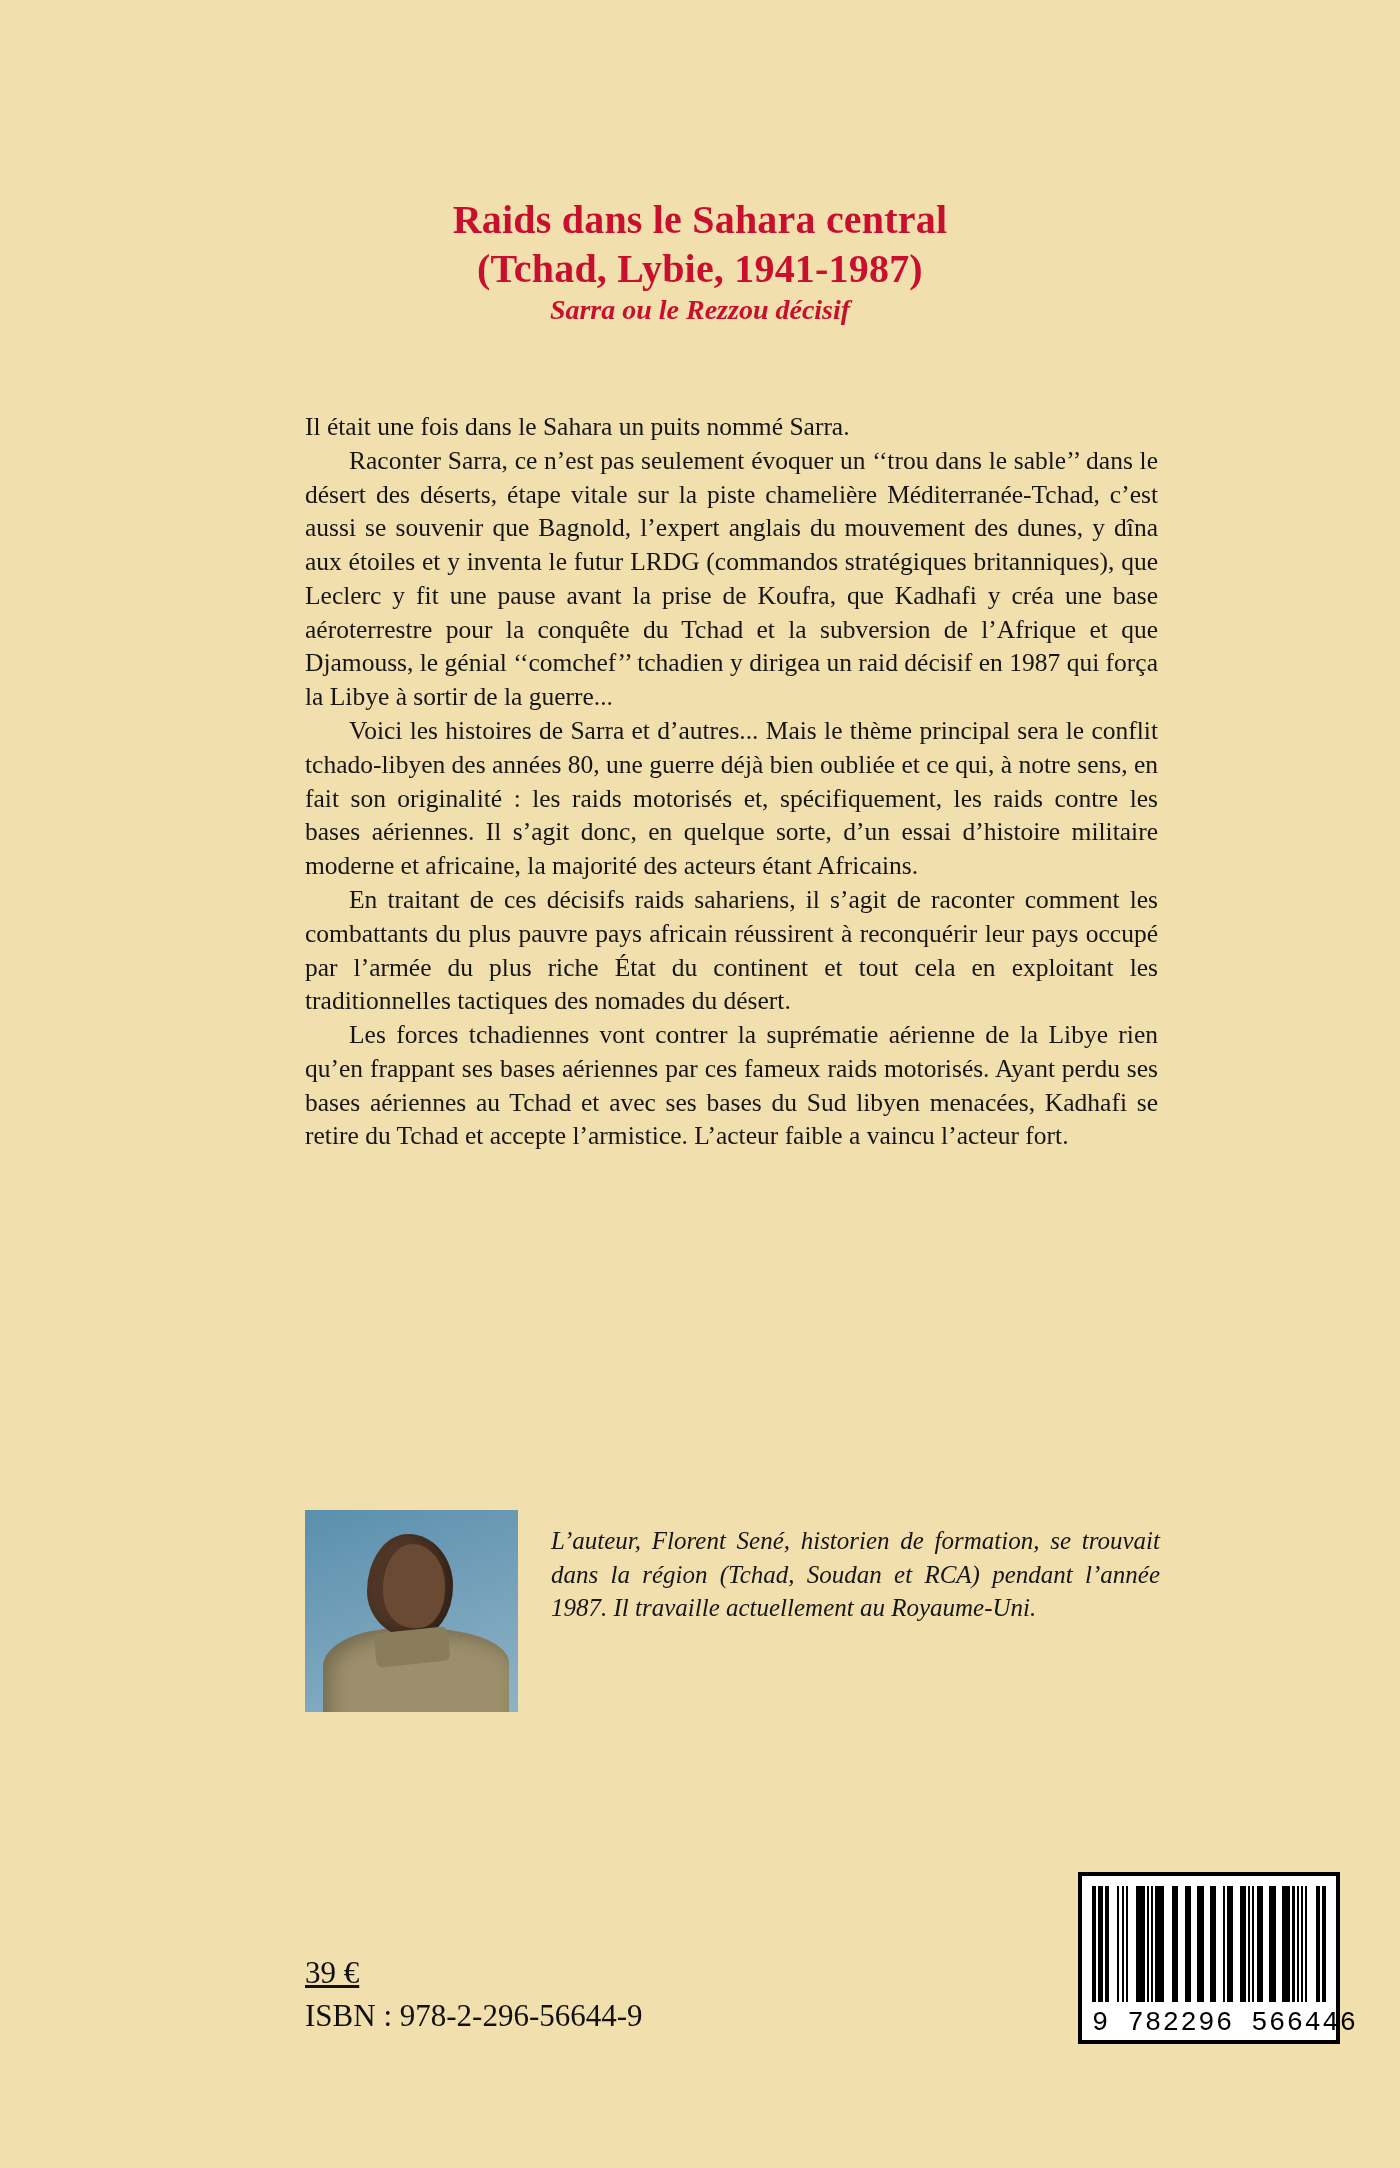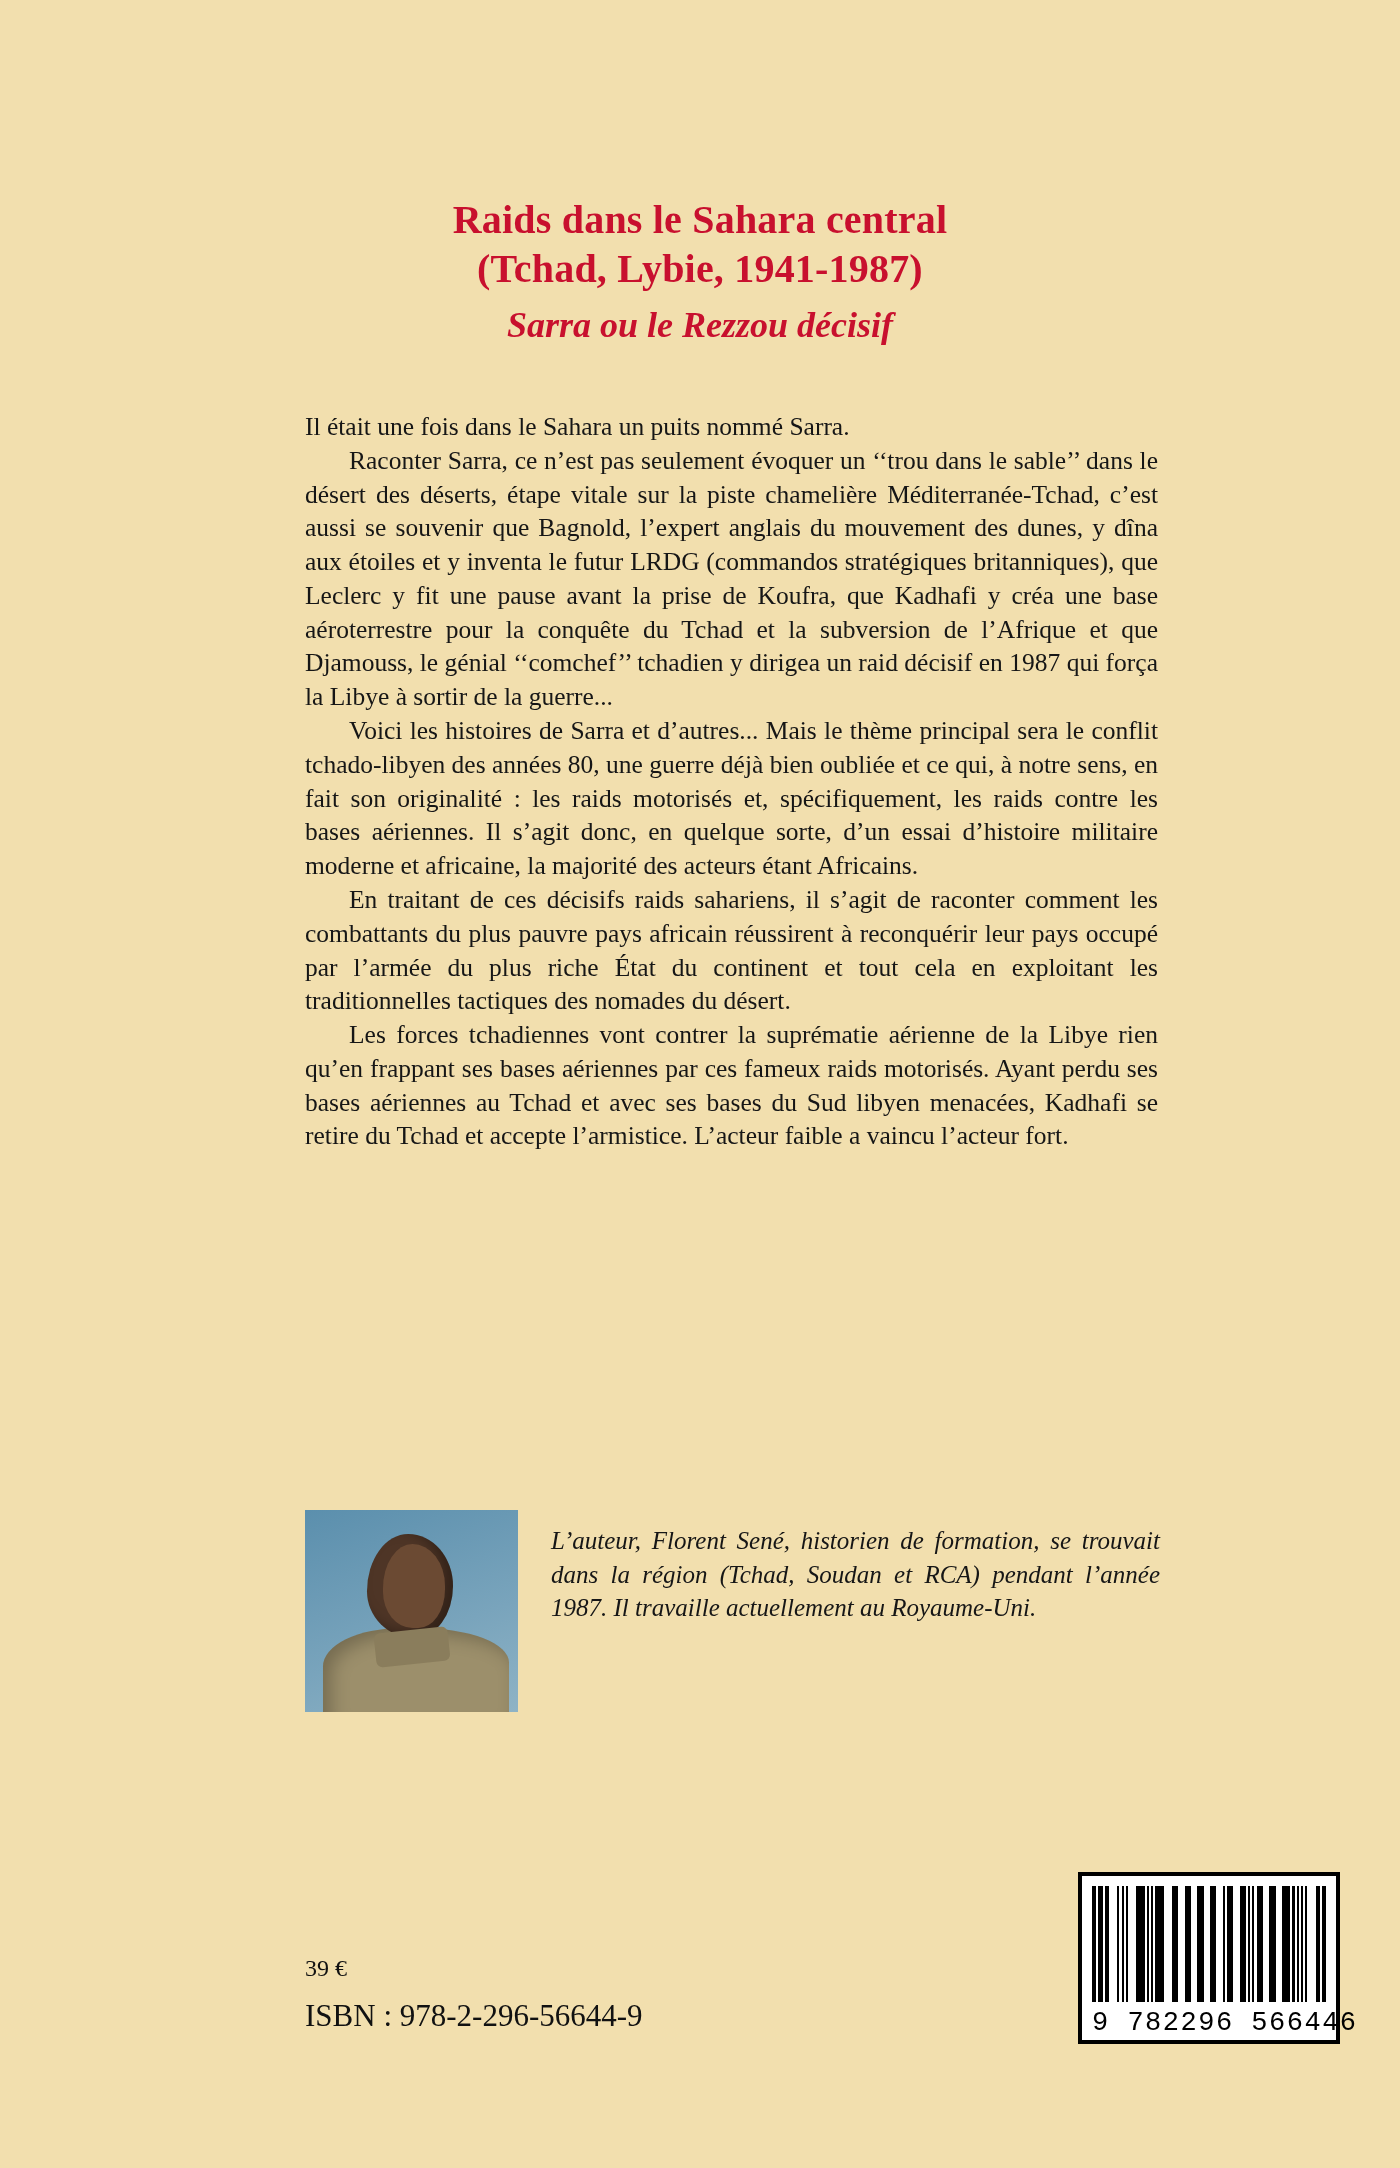--- a/index.html
+++ b/index.html
@@ -31,22 +31,21 @@
     color: #c8102e;
     font-weight: bold;
     font-size: 40px;
     line-height: 1.22;
     letter-spacing: 0.2px;
   }
   .subtitle {
     color: #c8102e;
     font-weight: bold;
     font-style: italic;
-    font-size: 36px;
-    margin-top: 10px;
+    font-size: 28px;
   }
   .body-text {
     position: absolute;
     left: 305px;
     width: 853px;
     top: 410px;
     color: #161616;
     font-size: 25.5px;
     line-height: 1.325;
     text-align: justify;
@@ -165,22 +164,23 @@
     margin-top: 6px;
     white-space: nowrap;
   }
   .price-block {
     position: absolute;
     left: 305px;
     top: 1955px;
     color: #111;
   }
   .price {
-    font-size: 24px;
-    margin-bottom: 16px;
+    font-size: 31px;
+    margin-bottom: 7px;
+    text-decoration: underline;
   }
   .isbn {
     font-size: 31px;
   }
 </style>
 </head>
 <body>
 
 <div class="page">
 

